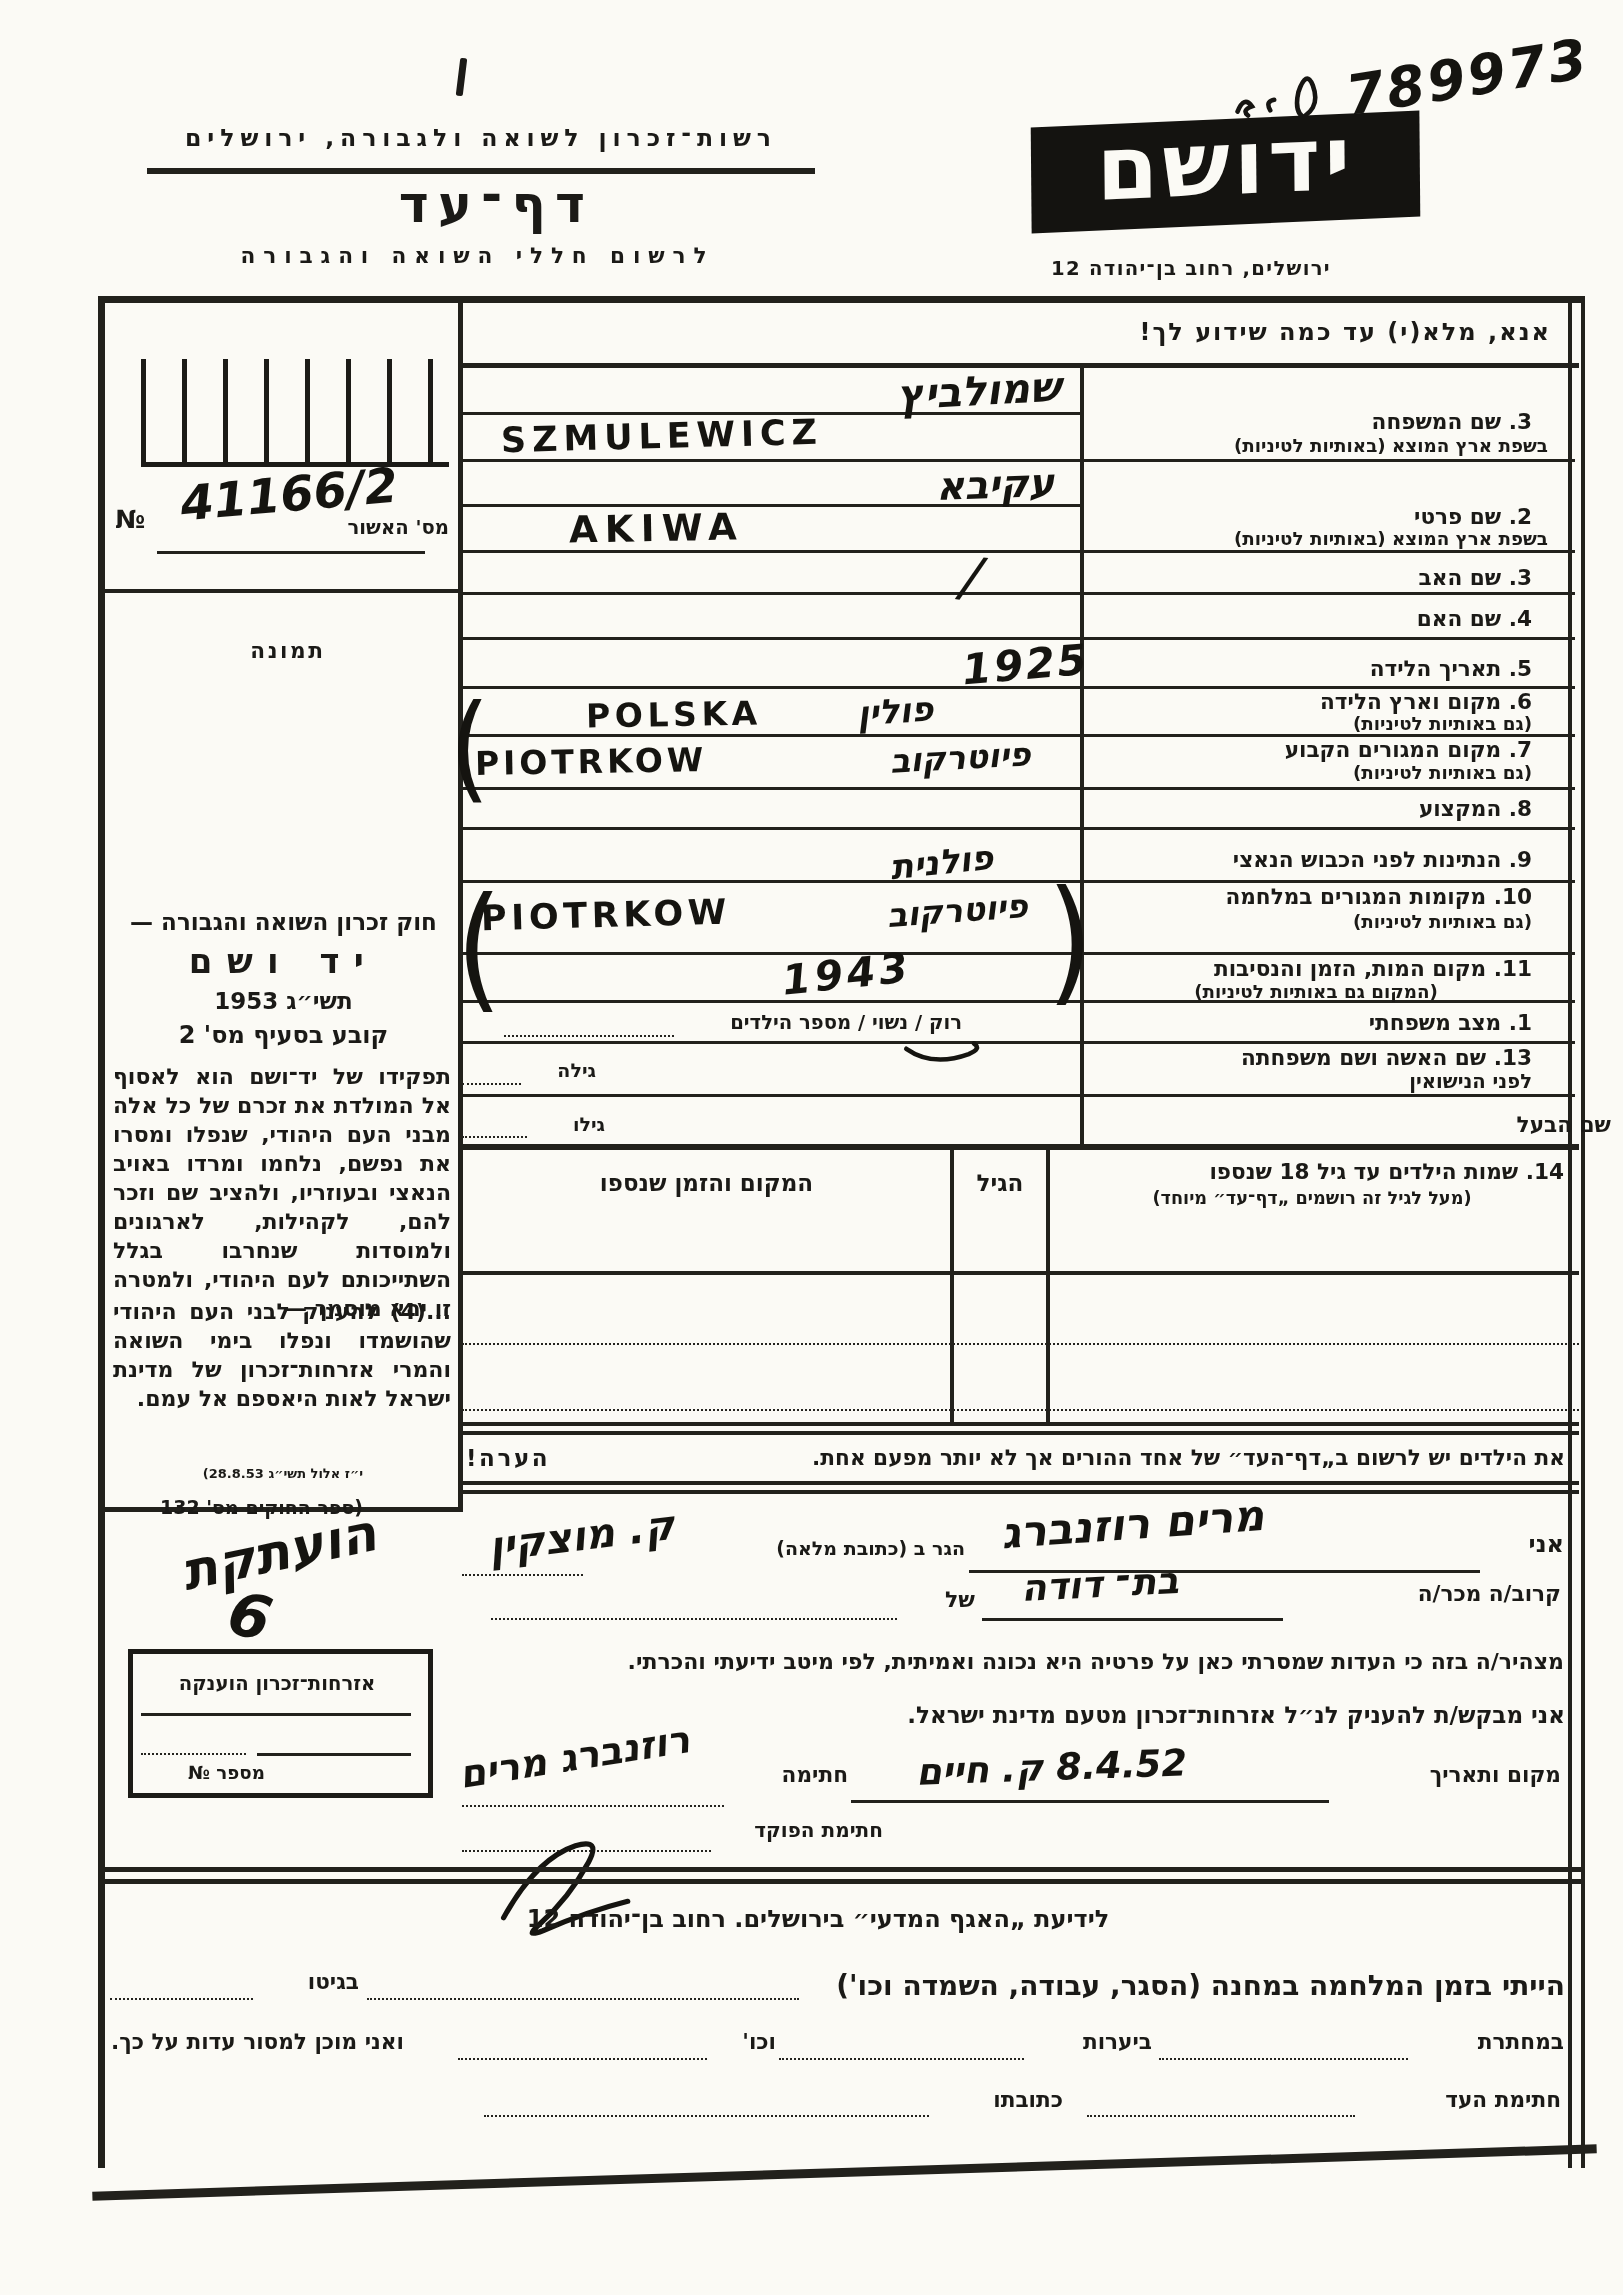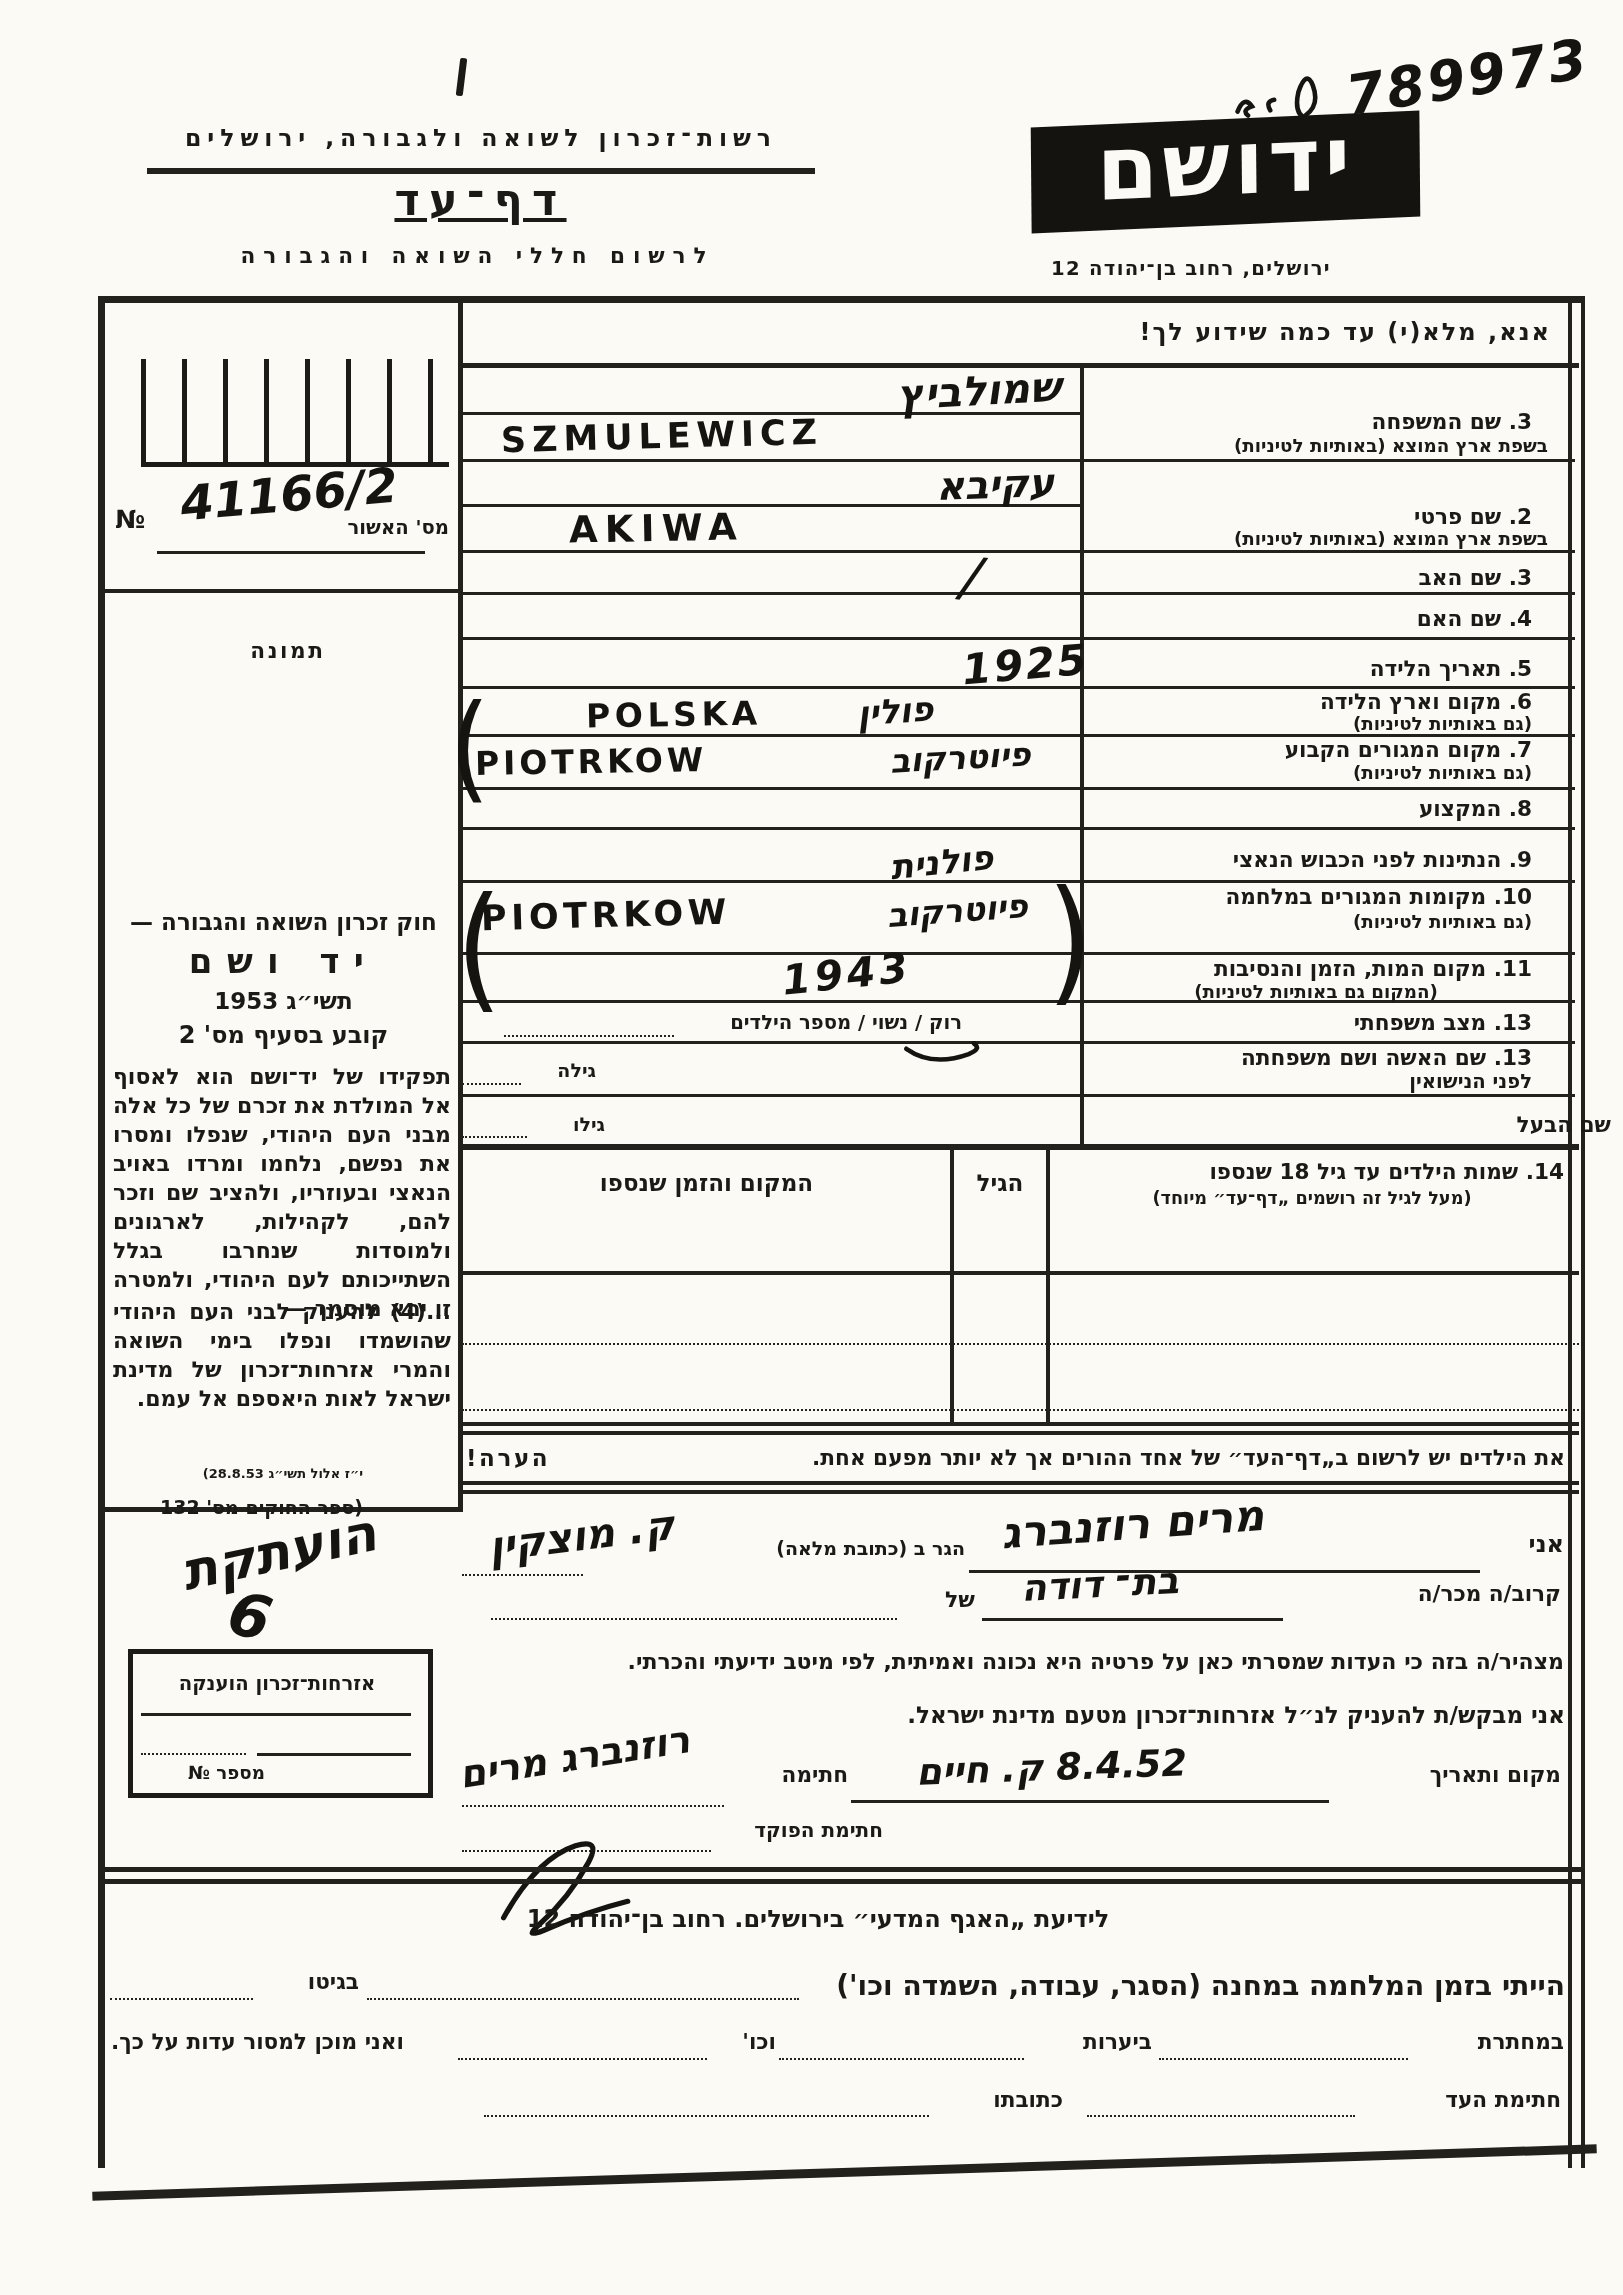--- a/index.html
+++ b/index.html
@@ -26,21 +26,21 @@
 <div id="page">
 
   <svg width="144" height="79" style="left:1231px;top:59px;" viewBox="0 0 220 120">
     <path d="M10 80 q10 -25 22 -8 q-16 6 -6 14 M60 78 q-8 -14 6 -16 M95 95 q45 -15 30 -55 q-10 -25 -22 10 q-8 35 14 42" stroke="#161512" stroke-width="7" fill="none" stroke-linecap="round"></path>
   </svg>
   <div class="hand" style="left:1345px;top:45px;font-size:55px;font-weight:bold;transform:rotate(-9deg);letter-spacing:2.6px;">789973</div>
   <div class="abs" style="left:458px;top:58px;width:6.5px;height:38px;background:#1b1a17;transform:rotate(7deg);border-radius:2px;"></div>
 
   <div class="abs rtl b" style="left:147px;top:124px;width:668px;font-size:23.6px;letter-spacing:5.9px;text-align:center;">רשות־זכרון לשואה ולגבורה, ירושלים</div>
   <div class="ln" style="left:147px;top:168px;width:668px;height:5.9px;"></div>
-  <div class="abs rtl b" style="left:353px;top:175px;width:255px;font-size:43px;letter-spacing:9.2px;text-align:center;text-decoration:underline;">דף־עד</div>
+  <div class="abs rtl b" style="left:369px;top:175px;width:255px;font-size:51px;letter-spacing:9.2px;text-align:center;">דף־עד</div>
   <div class="abs rtl b" style="left:196px;top:243px;width:563px;font-size:21.6px;letter-spacing:7.9px;text-align:center;">לרשום חללי השואה והגבורה</div>
 
   <div class="abs" style="left:1031px;top:119px;width:389px;height:106px;background:#141310;transform:rotate(-2.5deg) skewX(-2deg);">
     <div class="abs" style="left:0;top:-7.9px;width:100%;text-align:center;color:#fbfaf5;font-weight:bold;font-size:89px;letter-spacing:3.9px;direction:rtl;">ידושם</div>
   </div>
   <div class="abs rtl b" style="left:1021px;top:257px;width:340px;font-size:19.6px;text-align:center;letter-spacing:1.3px;">ירושלים, רחוב בן־יהודה 12</div>
 
   <div class="ln" style="left:98px;top:296px;width:1487px;height:6.5px;"></div>
   <div class="ln" style="left:98px;top:296px;width:7.2px;height:1872px;"></div>
   <div class="ln" style="left:1568px;top:296px;width:3.9px;height:1872px;"></div>
@@ -123,21 +123,21 @@
 
   <div class="lbl" style="left:1100px;top:797px;width:432px;font-size:21.6px;">8. המקצוע</div>
   <div class="lbl" style="left:1100px;top:848px;width:432px;font-size:21.6px;">9. הנתינות לפני הכבוש הנאצי</div>
 
   <div class="lbl" style="left:1100px;top:885px;width:432px;font-size:21.6px;">10. מקומות המגורים במלחמה</div>
   <div class="lbl" style="left:1100px;top:911px;width:432px;font-size:18.3px;">(גם באותיות לטיניות)</div>
 
   <div class="lbl" style="left:1100px;top:957px;width:432px;font-size:21.6px;">11. מקום המות, הזמן והנסיבות</div>
   <div class="lbl" style="left:1100px;top:981px;width:432px;font-size:18.3px;text-align:center;">(המקום גם באותיות לטיניות)</div>
 
-  <div class="lbl" style="left:1100px;top:1011px;width:432px;font-size:21.6px;">13. מצב משפחתי</div>
+  <div class="lbl" style="left:1100px;top:1011px;width:432px;font-size:21.6px;">1. מצב משפחתי</div>
 
   <div class="lbl" style="left:1100px;top:1046px;width:432px;font-size:21.6px;">13. שם האשה ושם משפחתה</div>
   <div class="lbl" style="left:1100px;top:1071px;width:432px;font-size:19.6px;">לפני הנישואין</div>
 
   <div class="lbl" style="left:1100px;top:1113px;width:432px;font-size:21.6px;padding-left:79px;">שם הבעל</div>
 
   <div class="lbl" style="left:1060px;top:1160px;width:504px;font-size:21.6px;">14. שמות הילדים עד גיל 18 שנספו</div>
   <div class="lbl" style="left:1060px;top:1188px;width:504px;font-size:17.7px;text-align:center;">(מעל לגיל זה רושמים „דף־עד״ מיוחד)</div>
 
   <div class="hand" style="left:897px;top:367px;font-size:41px;font-weight:bold;transform:rotate(-3deg);direction:rtl;">שמולביץ</div>

